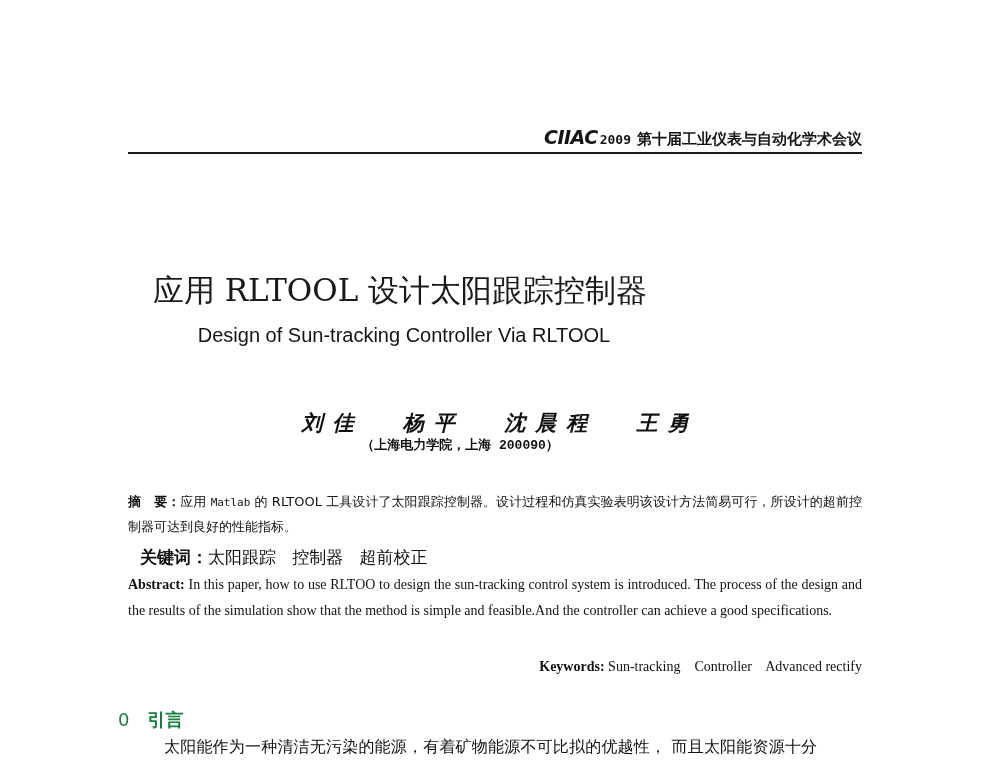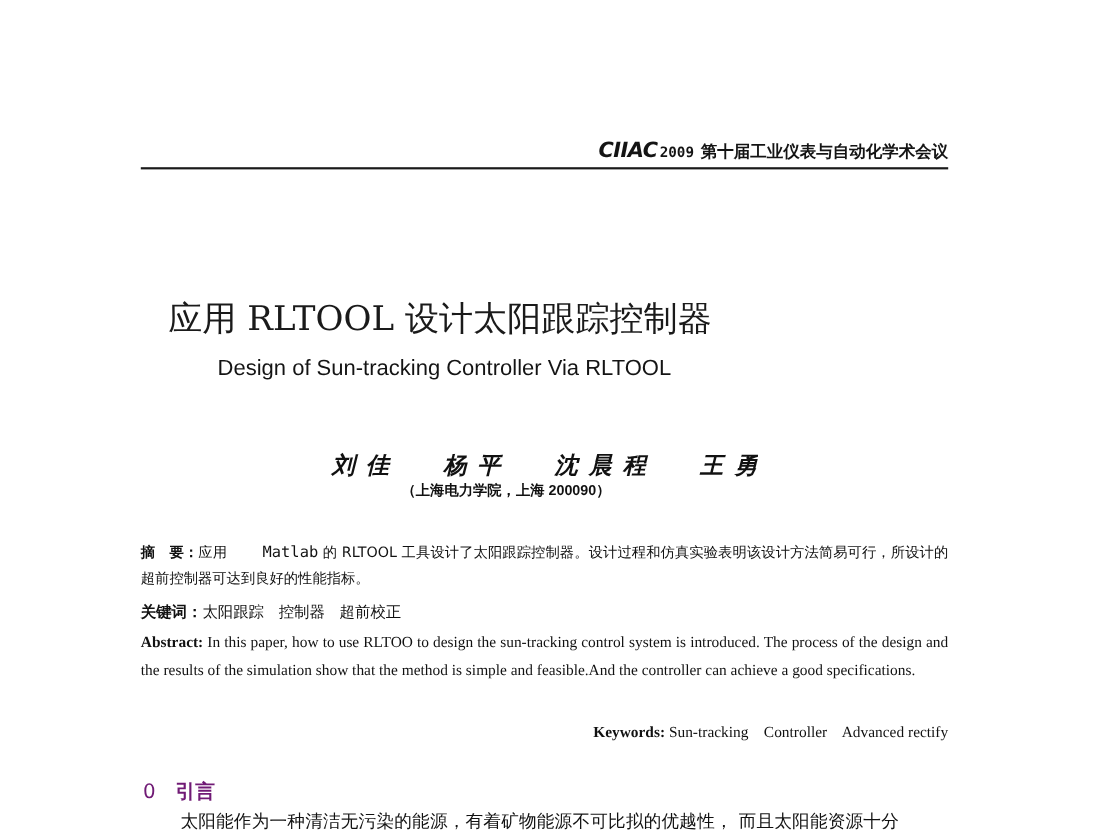--- a/index.html
+++ b/index.html
@@ -88,47 +88,47 @@
       line-height: 28px;
       word-spacing: 22px;
       letter-spacing: 10px;
       color: #111;
     }
     .affiliation {
       left: 0;
       width: 920px;
       top: 436px;
       text-align: center;
-      font-family: Liberation Sans, sans-serif;
+      font-family: Liberation Mono, monospace;
       font-weight: bold;
       font-size: 13px;
       line-height: 20px;
       color: #111;
     }
 
     
     .abs-zh {
       left: 128px;
       top: 490px;
       width: 734px;
       font-family: "DejaVu Sans", sans-serif;
       font-size: 13px;
       line-height: 24px;
       color: #111;
       text-align: justify;
       text-align-last: left;
     }
     .abs-zh .lbl { font-weight: bold; }
-    .abs-zh .mono { font-family: "DejaVu Sans Mono", monospace; font-size: 14px; margin-left: 28px; }
+    .abs-zh .mono { font-family: "DejaVu Sans Mono", monospace; font-size: 11px; }
     .keywords-zh {
-      left: 128px;
+      left: 140px;
       top: 546px;
       width: 734px;
       font-family: "DejaVu Sans", sans-serif;
-      font-size: 14px;
+      font-size: 17px;
       line-height: 22px;
       color: #111;
       white-space: pre;
     }
     .keywords-zh .lbl { font-weight: bold; }
 
     
     .abs-en {
       left: 128px;
       top: 572px;
@@ -149,27 +149,27 @@
       font-size: 14px;
       line-height: 22px;
       color: #111;
       white-space: pre;
       text-align: right;
     }
     .keywords-en .lbl { font-weight: bold; }
 
     
     .section-heading {
-      left: 130px;
+      left: 118px;
       top: 708px;
       font-family: "DejaVu Sans", sans-serif;
       font-weight: bold;
       font-size: 18px;
       line-height: 24px;
-      color: #701a75;
+      color: #15803d;
       white-space: pre;
     }
     .section-heading .num { margin-right: 18px; font-weight: normal; }
     .body-para {
       left: 164px;
       top: 735px;
       width: 700px;
       font-family: "DejaVu Sans", sans-serif;
       font-size: 16px;
       line-height: 24px;

